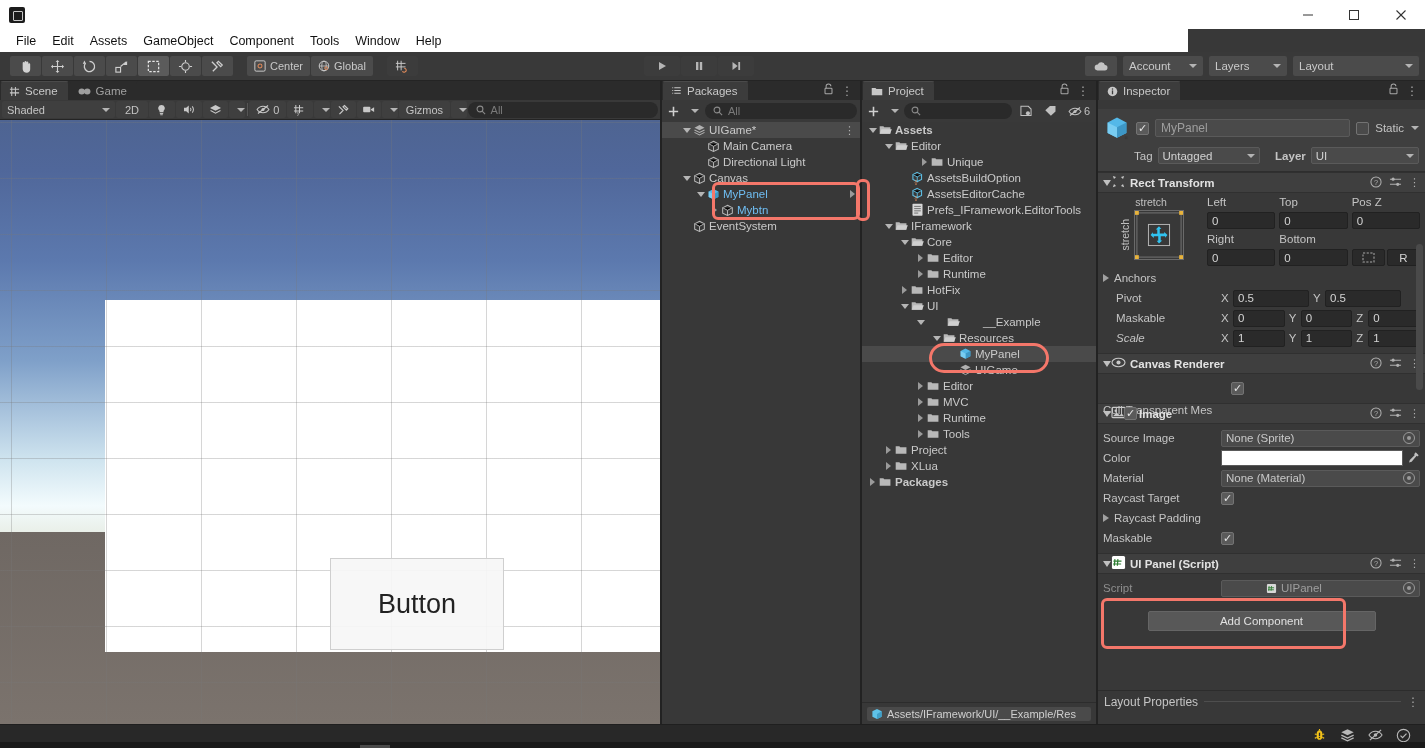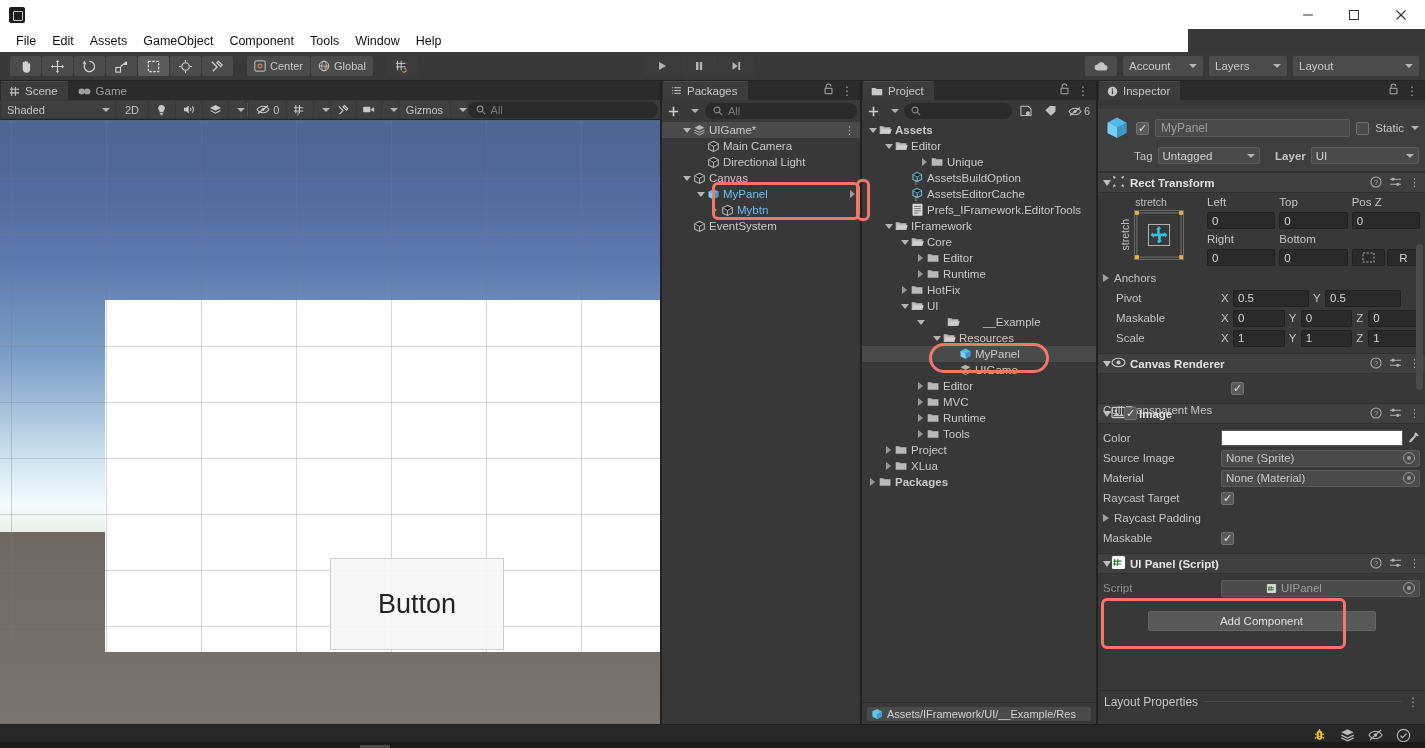--- a/index.html
+++ b/index.html
@@ -1178,21 +1178,21 @@
               </span>
             </span>
           <span class="axis-row" style="flex:1;margin-left:4px;">
               <span class="ax">Z</span>
             <span class="field" style="flex:1;">
                 <span>0</span>
               </span>
             </span>
         </div>
         <div class="prow">
-          <span class="pname" style="padding-left:13px;">Scale</span>
+          <span class="pname" style="padding-left:13px;font-style:italic;">Scale</span>
           <span class="axis-row" style="flex:1;">
               <span class="ax">X</span>
             <span class="field" style="flex:1;">
                 <span>1</span>
               </span>
             </span>
           <span class="axis-row" style="flex:1;margin-left:4px;">
               <span class="ax">Y</span>
             <span class="field" style="flex:1;">
                 <span>1</span>
@@ -1263,33 +1263,33 @@
                 <path d="M1 3.4h12M1 9h12" stroke="#b0b0b0" stroke-width="1.1"></path>
                 <circle cx="4.4" cy="3.4" r="1.7" fill="#b0b0b0"></circle>
                 <circle cx="9.4" cy="9" r="1.7" fill="#b0b0b0"></circle>
               </svg>
           </span>
           <span>⋮</span>
         </span>
       </div>
       <div class="comp-body">
         <div class="prow">
+          <span class="pname">Source Image</span>
+          <span class="objfield" style="flex:1;">
+            <span>None (Sprite)</span>
+            <span class="obj-dot"></span>
+          </span>
+        </div>
+        <div class="prow">
           <span class="pname">Color</span>
           <span style="flex:1;height:16px;background:#ffffff;border:1px solid #5a5a5a;"></span>
           <span style="margin-left:4px;">
             <svg width="13" height="13" viewBox="0 0 14 14">
                 <path d="M9.4 1.4l3.2 3.2-1.4 1.4-.8-.8L5 11.6l-2.8.8.8-2.8 5.4-5.4-.8-.8z" fill="#c0c0c0"></path>
               </svg>
-          </span>
-        </div>
-        <div class="prow">
-          <span class="pname">Source Image</span>
-          <span class="objfield" style="flex:1;">
-            <span>None (Sprite)</span>
-            <span class="obj-dot"></span>
           </span>
         </div>
         <div class="prow">
           <span class="pname">Material</span>
           <span class="objfield" style="flex:1;">
             <span>None (Material)</span>
             <span class="obj-dot"></span>
           </span>
         </div>
         <div class="prow">

